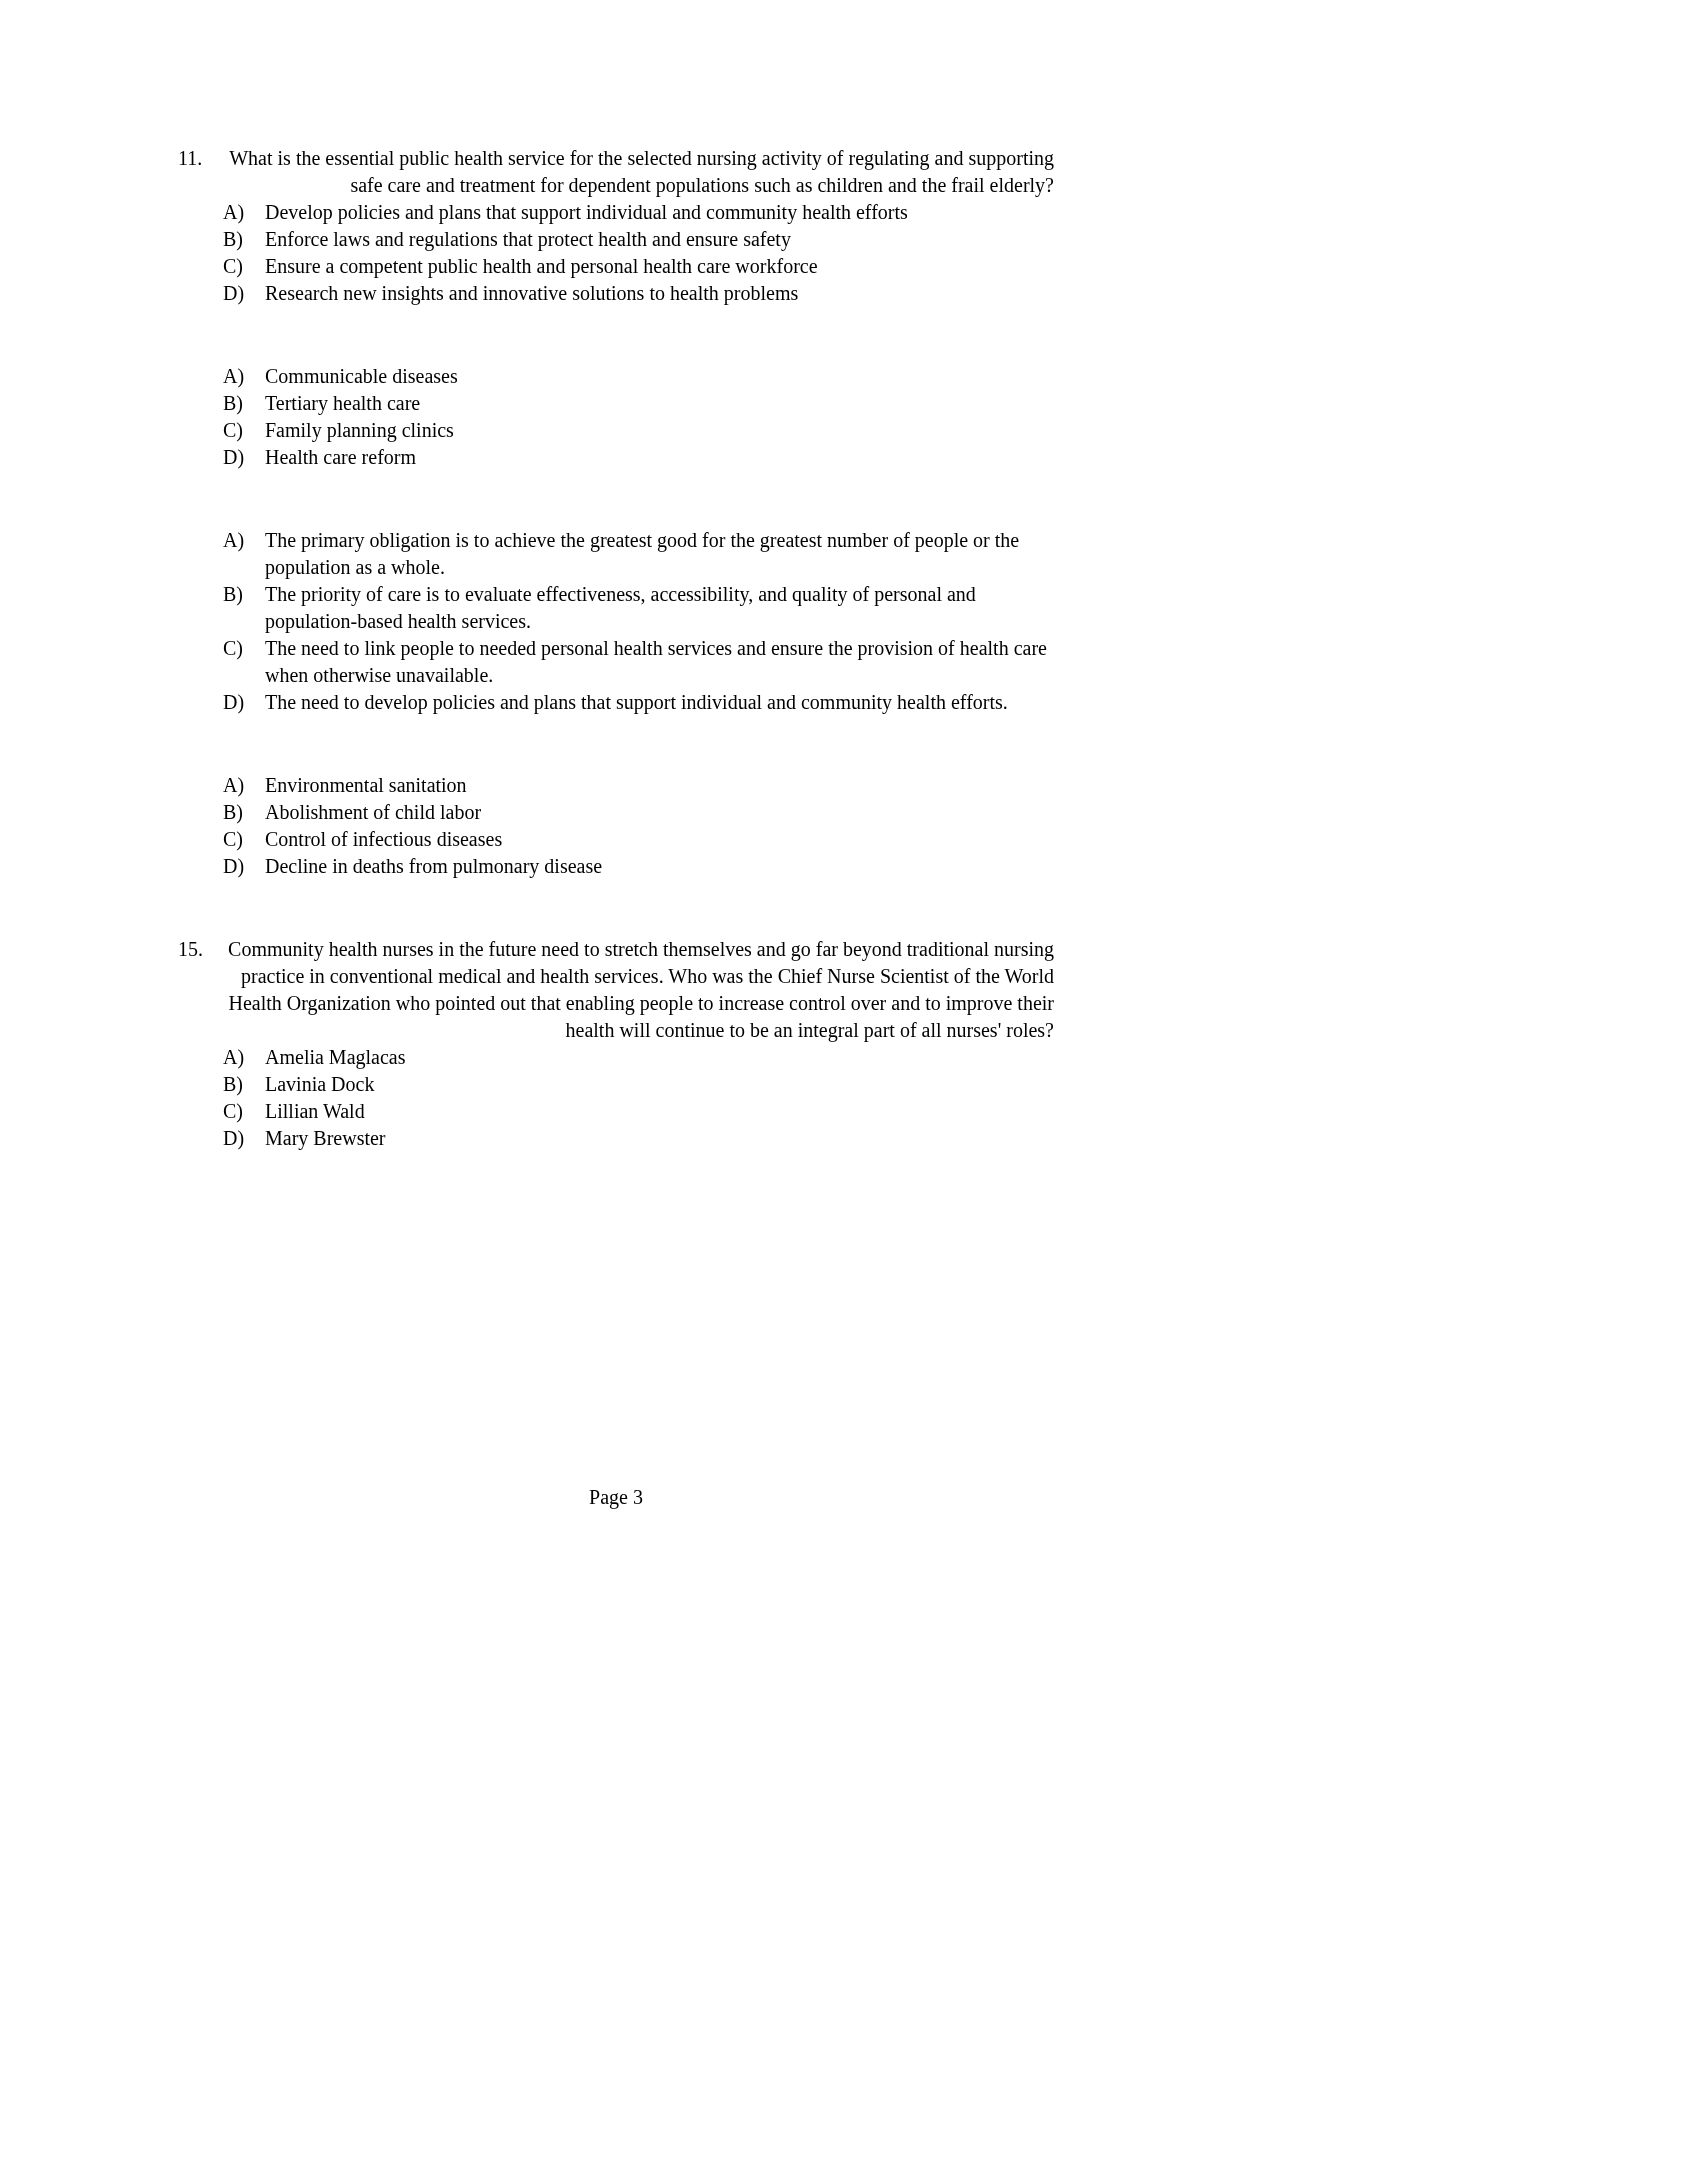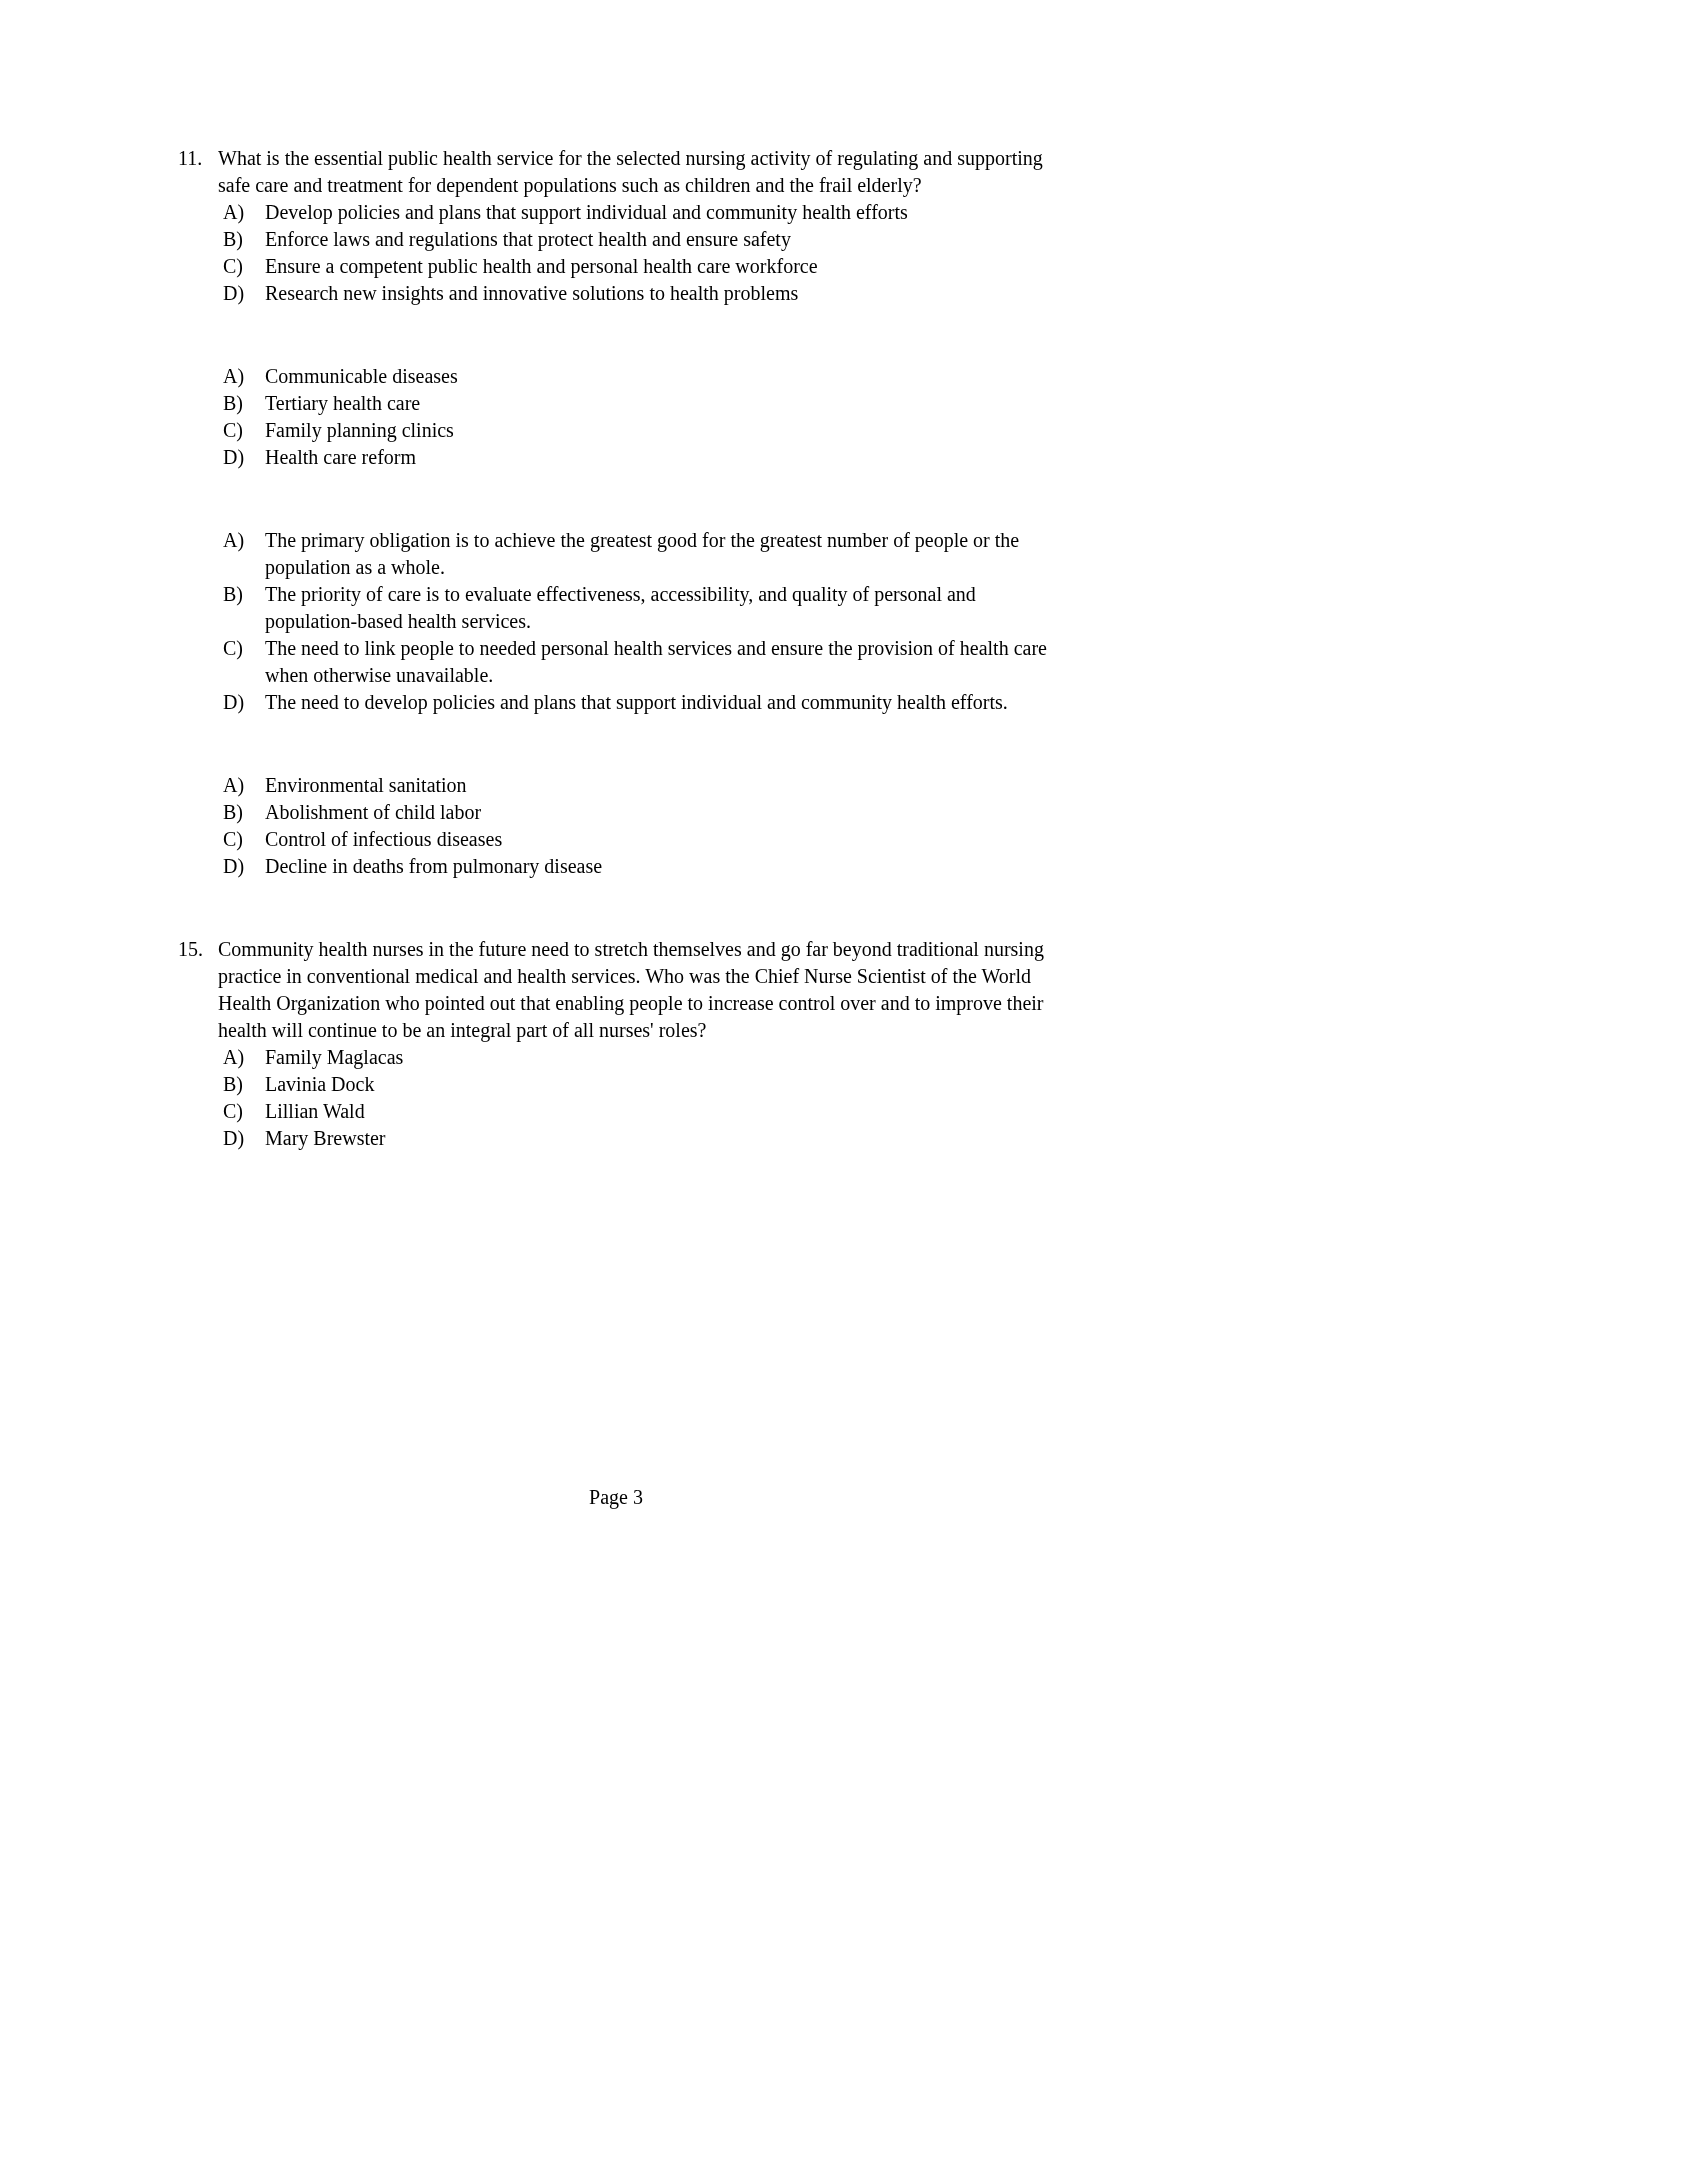--- a/index.html
+++ b/index.html
@@ -17,21 +17,21 @@
   }
   .content {
     position: absolute;
     left: 178px;
     top: 145px;
     width: 876px;
   }
   .question { margin-bottom: 56px; }
   .q-row { display: flex; }
   .q-num { flex: 0 0 40px; width: 40px; }
-  .q-text { flex: 1; }
+  .q-text { flex: 1; text-align: right; }
   .option { display: flex; padding-left: 45px; }
   .opt-letter { flex: 0 0 42px; width: 42px; }
   .opt-text { flex: 1; }
   .footer {
     position: absolute;
     top: 1456px;
     left: 178px;
     width: 876px;
     text-align: center;
     margin-top: 28px;
@@ -132,21 +132,21 @@
     </div>
 
     <div class="question">
       <div class="q-row">
         <span class="q-num">15.</span>
         <span class="q-text">Community health nurses in the future need to stretch themselves and go far beyond traditional nursing practice in conventional medical and health services. Who was the Chief Nurse Scientist of the World Health Organization who pointed out that enabling people to increase control over and to improve their health will continue to be an integral part of all nurses' roles?</span>
       </div>
       <div class="options">
         <div class="option">
           <span class="opt-letter">A)</span>
-          <span class="opt-text">Family Maglacas</span>
+          <span class="opt-text">Amelia Maglacas</span>
         </div>
         <div class="option">
           <span class="opt-letter">B)</span>
           <span class="opt-text">Lavinia Dock</span>
         </div>
         <div class="option">
           <span class="opt-letter">C)</span>
           <span class="opt-text">Lillian Wald</span>
         </div>
         <div class="option">

